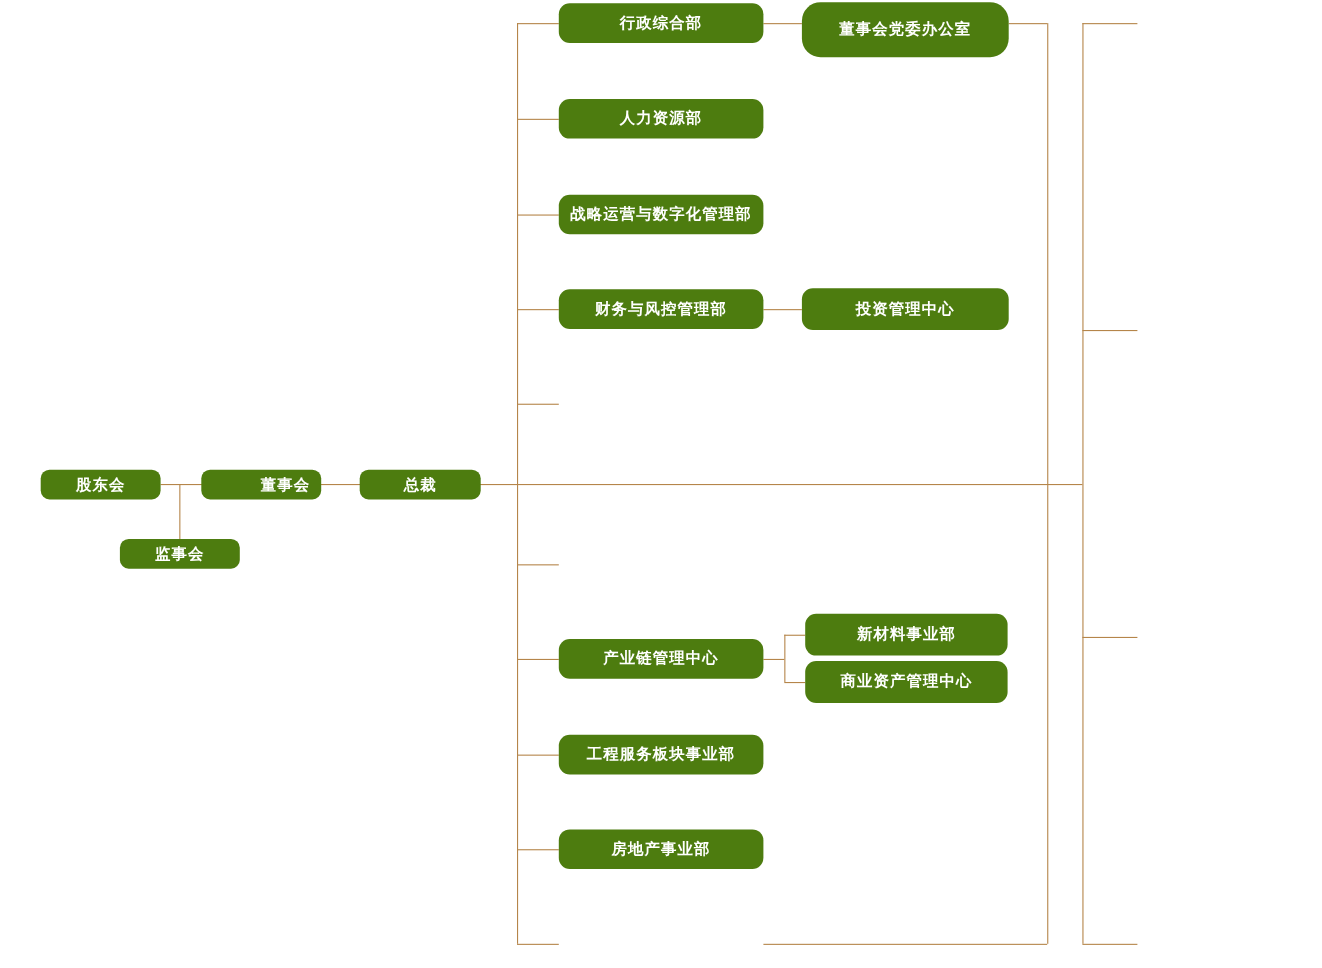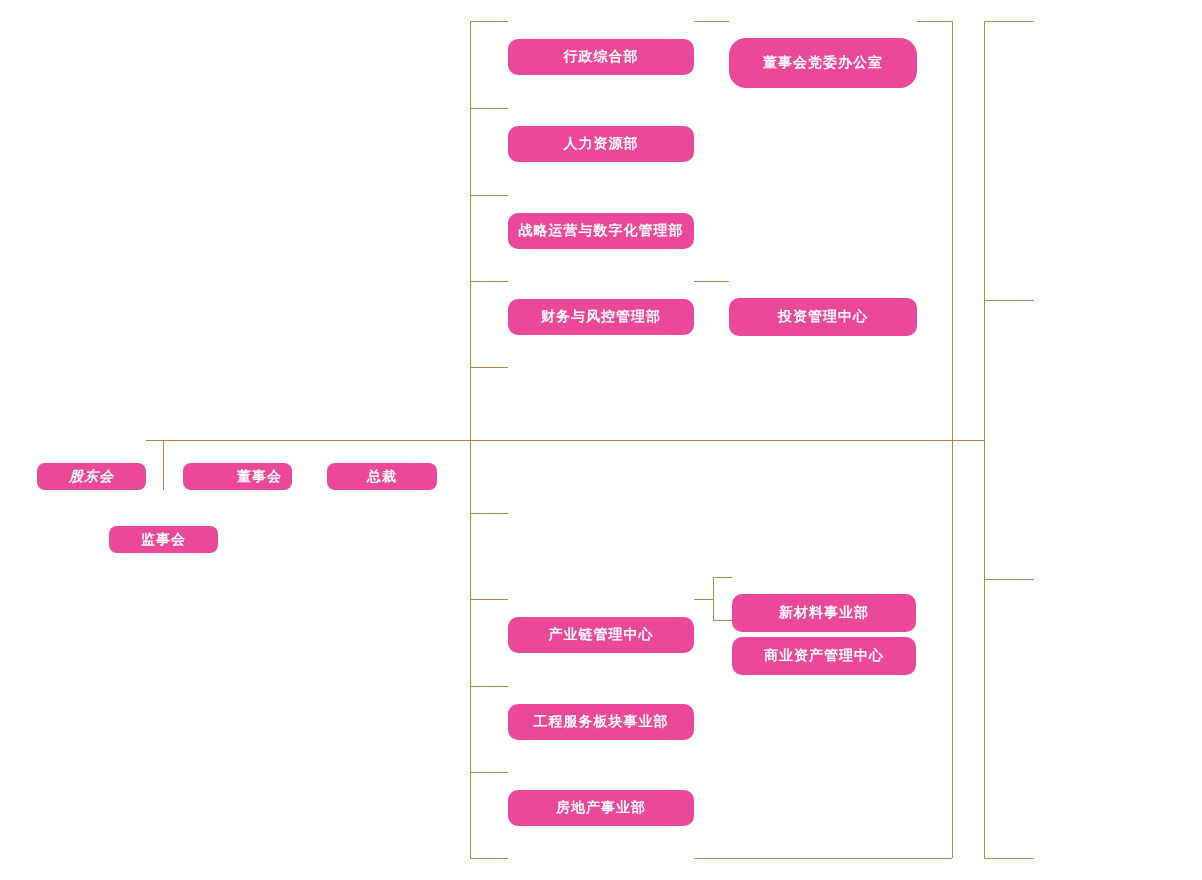--- a/index.html
+++ b/index.html
@@ -7,31 +7,30 @@
     position:relative;
     width:1202px;height:880px;
     background:#ffffff;
     overflow:hidden;
     font-family:"Liberation Sans","DejaVu Sans",sans-serif;
   }
   .hline{position:absolute;height:1px;background:#b5854a;}
   .vline{position:absolute;width:1px;background:#b5854a;}
   .node{
     position:absolute;
-    background:#ec4899;
+    background:#4d7c0f;
     color:#ffffff;
     font-weight:bold;
     display:flex;align-items:center;justify-content:center;
     text-align:center;
     white-space:nowrap;
     border-radius:10px;
     font-size:14px;
     letter-spacing:1px;
     box-sizing:border-box;
-    margin-top:36px;
   }
   .node.small{border-radius:8px;font-size:14px;}
   .node.tight{font-size:13px;letter-spacing:0;}
 </style>
 </head>
 <body>
 
 <div id="canvas">
 
   <div class="hline" style="left:146px;top:440px;width:838px;"></div>
@@ -60,21 +59,21 @@
 
   <div class="hline" style="left:694px;top:858px;width:258px;"></div>
 
   <div class="vline" style="left:952px;top:21px;height:837px;"></div>
   <div class="vline" style="left:984px;top:21px;height:837px;"></div>
   <div class="hline" style="left:984px;top:21px;width:50px;"></div>
   <div class="hline" style="left:984px;top:300px;width:50px;"></div>
   <div class="hline" style="left:984px;top:579px;width:50px;"></div>
   <div class="hline" style="left:984px;top:858px;width:50px;"></div>
 
-  <div class="node small" style="left:37px;top:427px;width:109px;height:27px;font-style:italic;">股东会</div>
+  <div class="node small" style="left:37px;top:427px;width:109px;height:27px;">股东会</div>
   <div class="node small" style="left:183px;top:427px;width:109px;height:27px;padding-left:44px;">董事会</div>
   <div class="node small" style="left:327px;top:427px;width:110px;height:27px;text-align:right;">总裁</div>
   <div class="node small" style="left:109px;top:490px;width:109px;height:27px;">监事会</div>
 
   <div class="node" style="left:508px;top:3px;width:186px;height:36px;">行政综合部</div>
   <div class="node" style="left:508px;top:90px;width:186px;height:36px;">人力资源部</div>
   <div class="node" style="left:508px;top:177px;width:186px;height:36px;">战略运营与数字化管理部</div>
   <div class="node" style="left:508px;top:263px;width:186px;height:36px;">财务与风控管理部</div>
   <div class="node" style="left:508px;top:581px;width:186px;height:36px;">产业链管理中心</div>
   <div class="node" style="left:508px;top:668px;width:186px;height:36px;">工程服务板块事业部</div>

